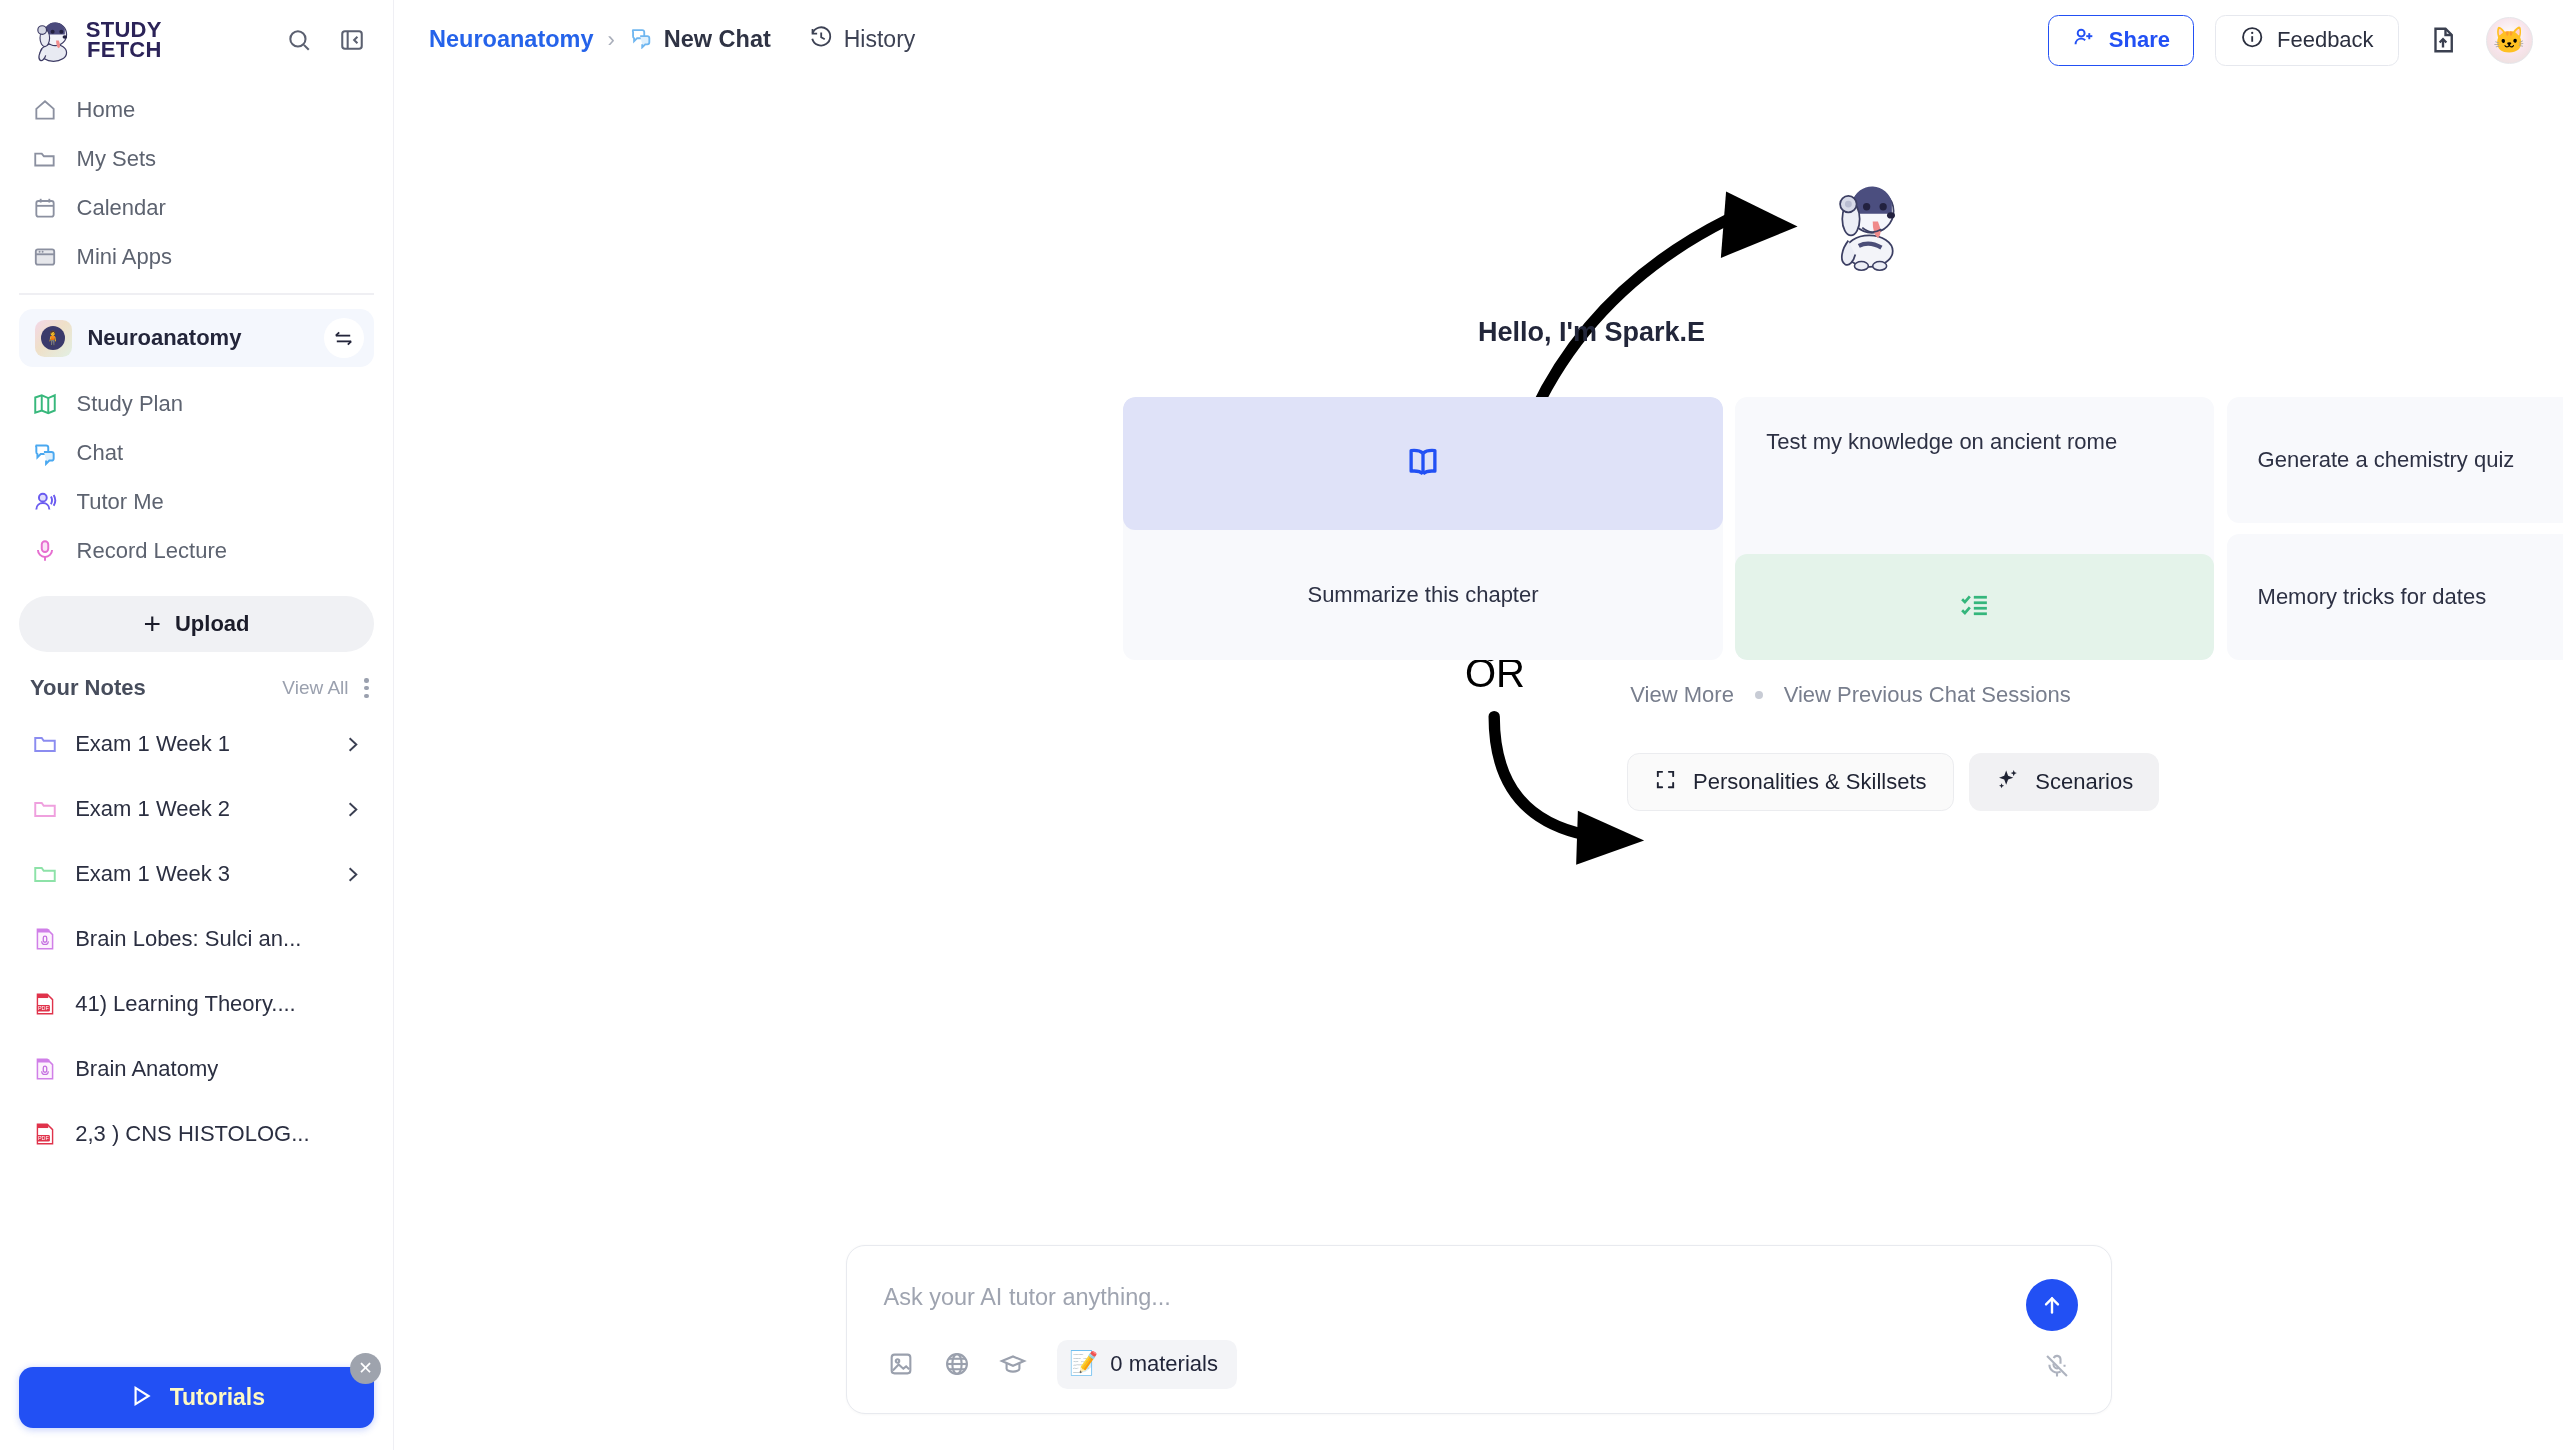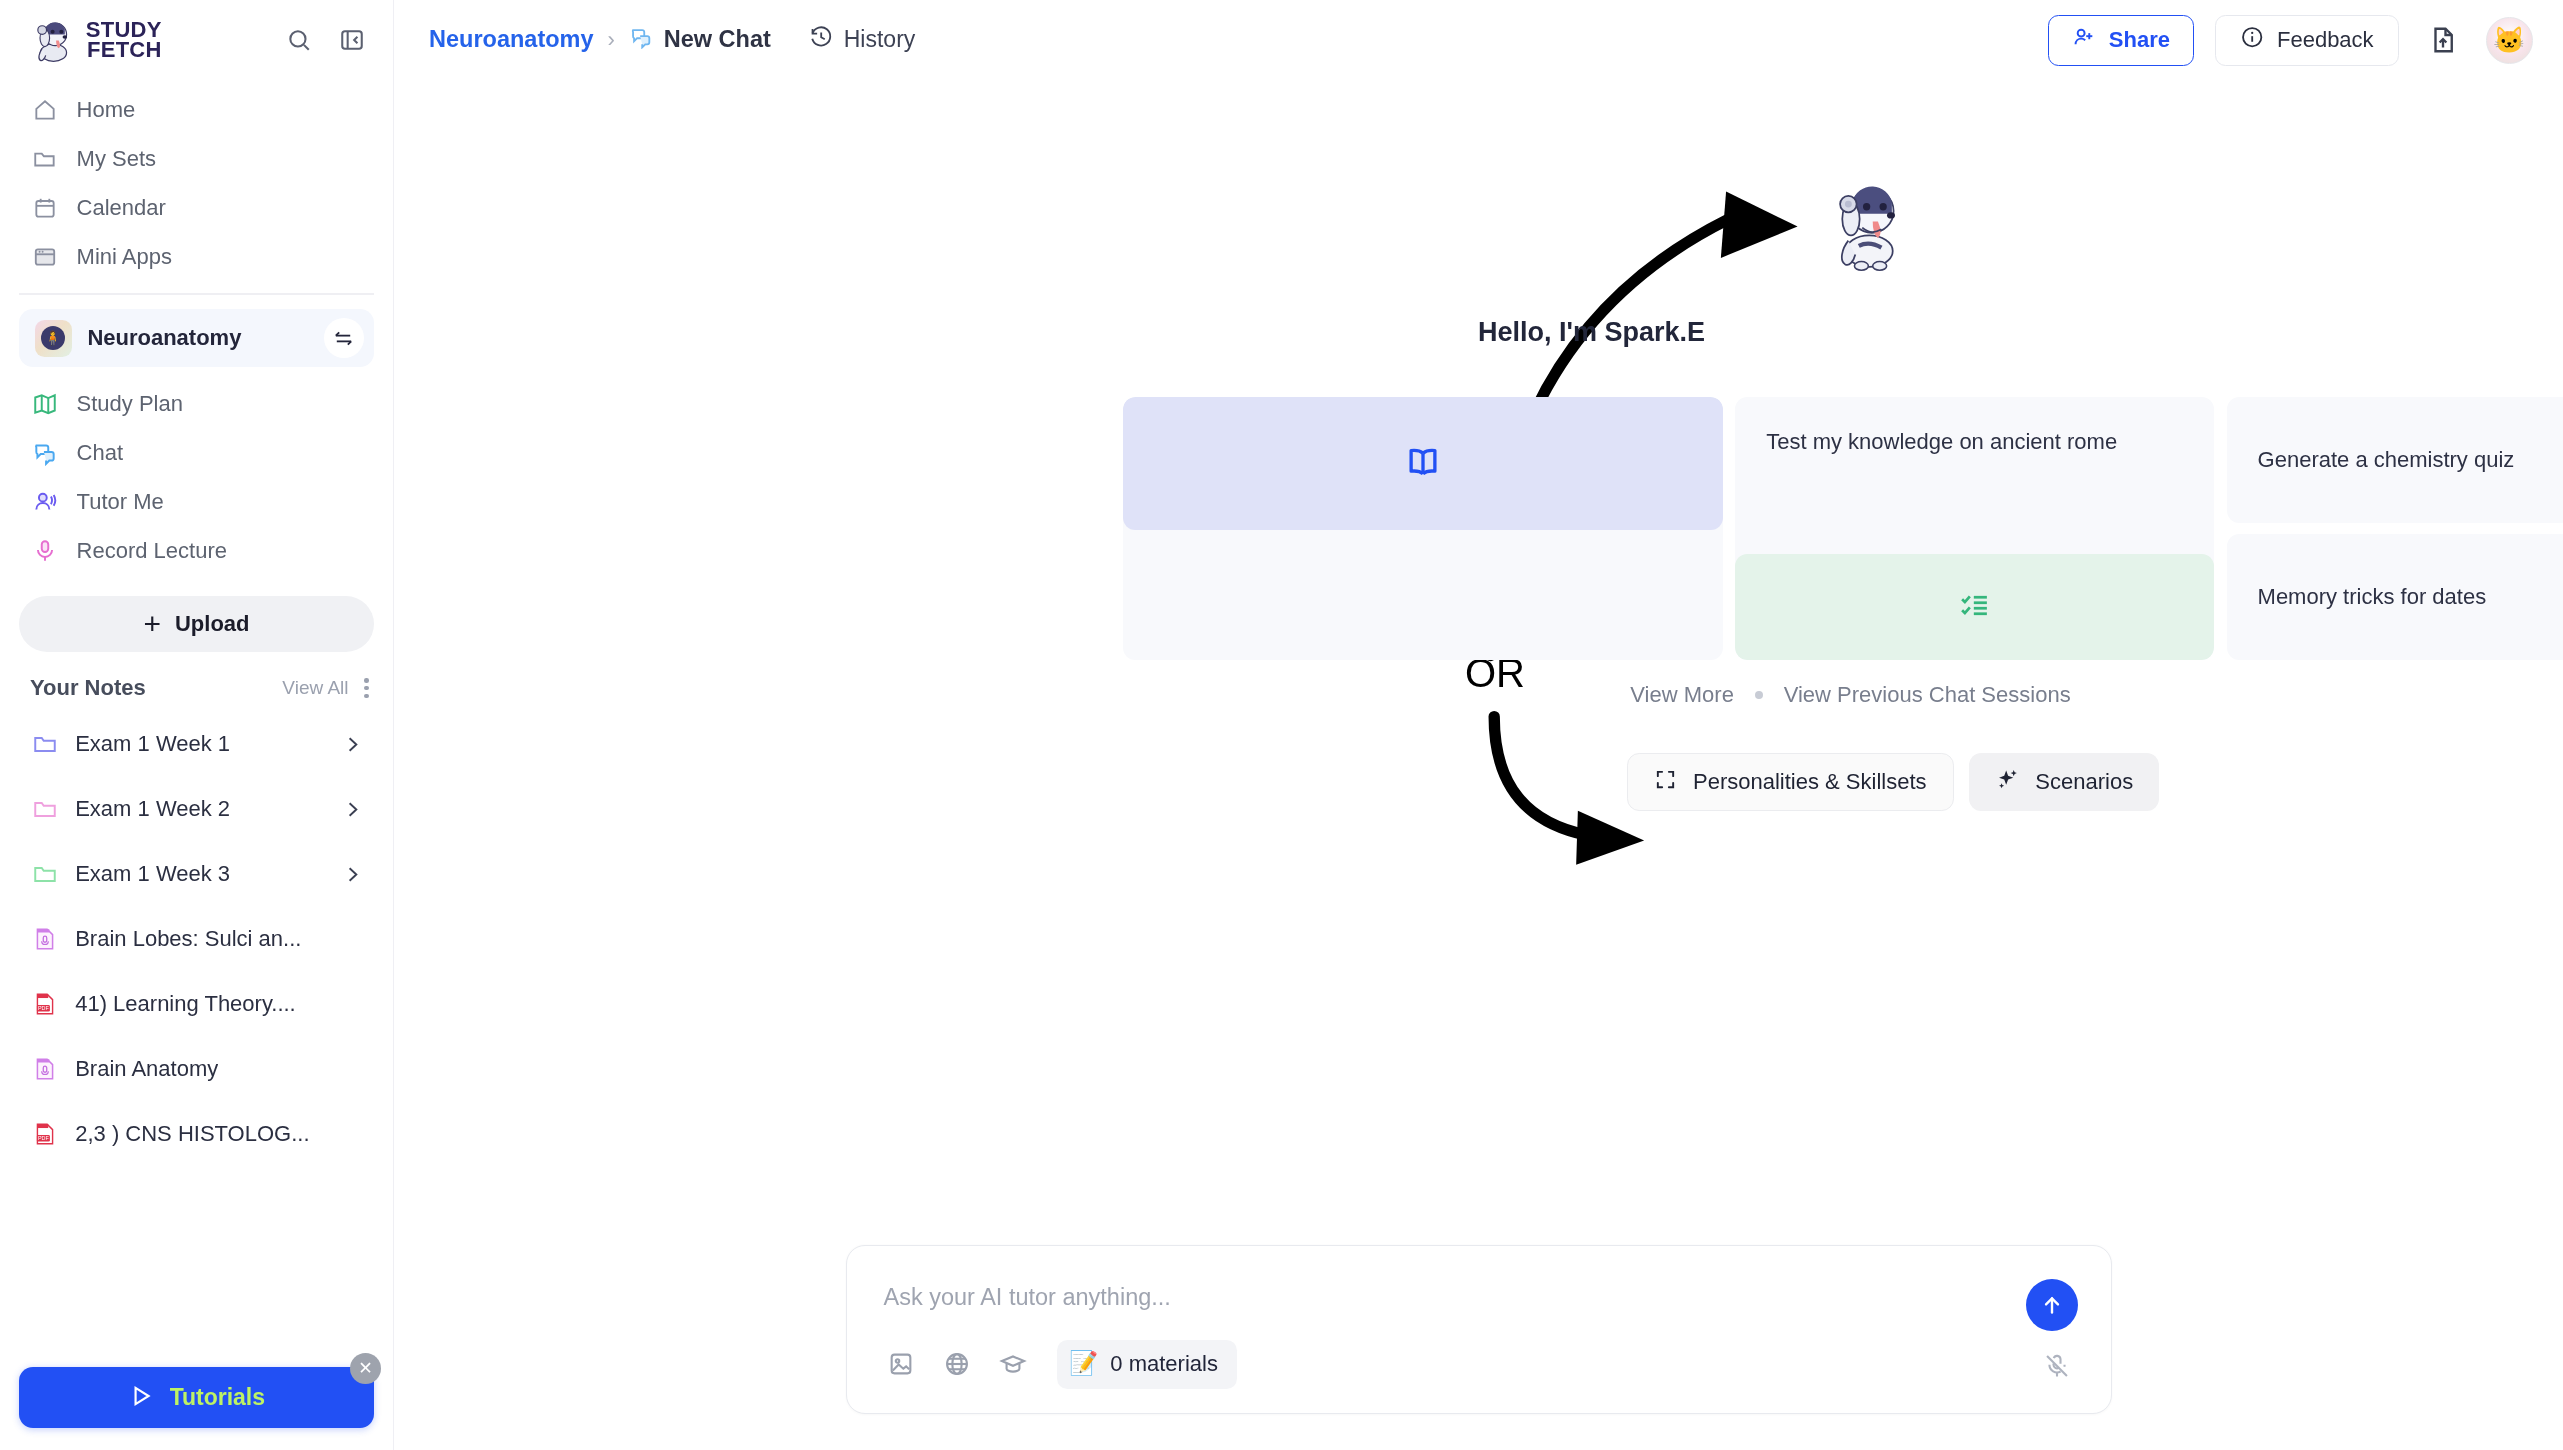--- a/index.html
+++ b/index.html
@@ -101,21 +101,21 @@
   .note-ico { width: 30px; height: 30px; flex: 0 0 30px; display:flex; align-items:center; justify-content:center;}
   .note-label { font-size: 22px; color: #2b2f41; white-space: nowrap; overflow: hidden; }
   .note-chev { margin-left: auto; color: #3a3f52; display:flex; }
 
   .tutorials-wrap { position: absolute; left: 19px; right: 19px; bottom: 23px; }
   .tutorials-btn {
     height: 61px; border-radius: 14px; background: #2250f4;
     display: flex; align-items: center; justify-content: center; gap: 15.7px;
     cursor: pointer; box-shadow: 0 1.7px 7px rgba(34,80,244,.25);
   }
-  .tutorials-btn .lbl { font-size: 23px; font-weight: 600; color: #bef264; }
+  .tutorials-btn .lbl { font-size: 23px; font-weight: 600; color: #fef9c3; }
   .tut-close {
     position: absolute; right: -7px; top: -14px;
     width: 31px; height: 31px; border-radius: 50%;
     background: #9ea3ad; color: #fff; font-size: 17.4px;
     display: flex; align-items: center; justify-content: center; cursor: pointer;
   }
 
   
   .main { flex: 1; position: relative; display: flex; flex-direction: column; background: #fff; }
   .topbar {
@@ -616,20 +616,21 @@
         <div class="card c-summarize">
           <div class="band">
             <span>
               <svg width="38" height="38" viewBox="0 0 24 24" fill="none" stroke="#2250f4" stroke-width="2.1" stroke-linejoin="round">
                   <path d="M12 6.5 C10 4.7 7.4 4.5 4.5 4.8 L4.5 17.8 C7.4 17.5 10 17.7 12 19.4"></path>
                   <path d="M12 6.5 C14 4.7 16.6 4.5 19.5 4.8 L19.5 17.8 C16.6 17.5 14 17.7 12 19.4"></path>
                   <path d="M12 6.5 L12 19.4"></path>
                 </svg>
             </span>
           </div>
+          <div class="txt">Summarize this chapter</div>
         </div>
 
         <div class="card c-rome">
           <div class="txt">Test my knowledge on ancient rome</div>
           <div class="band-green">
             <span>
               <svg width="33" height="33" viewBox="0 0 24 24" fill="none" stroke="#34b67c" stroke-width="2">
                   <path d="M3 7.5 l2 2 l3.6 -4.2"></path>
                   <path d="M3 15.5 l2 2 l3.6 -4.2"></path>
                   <path d="M11.5 6 L21 6"></path>

